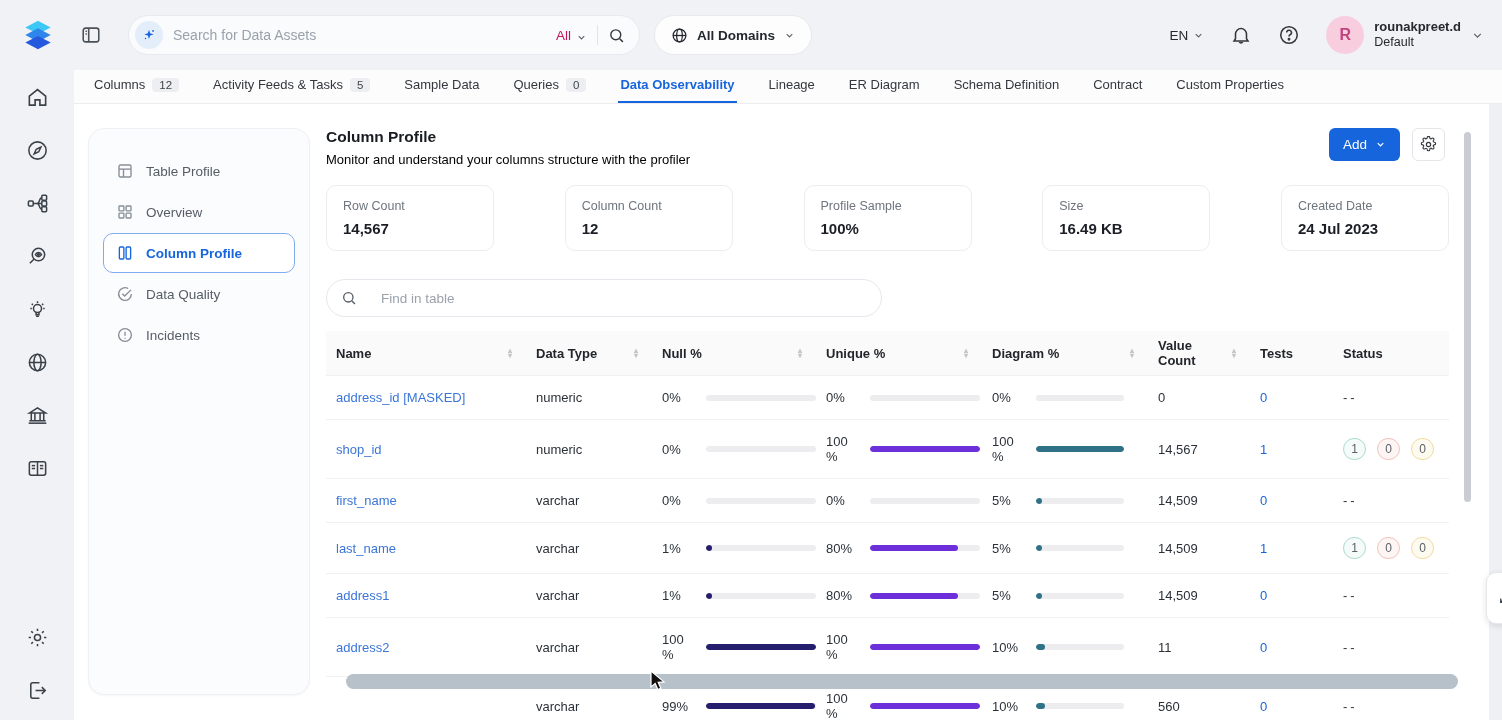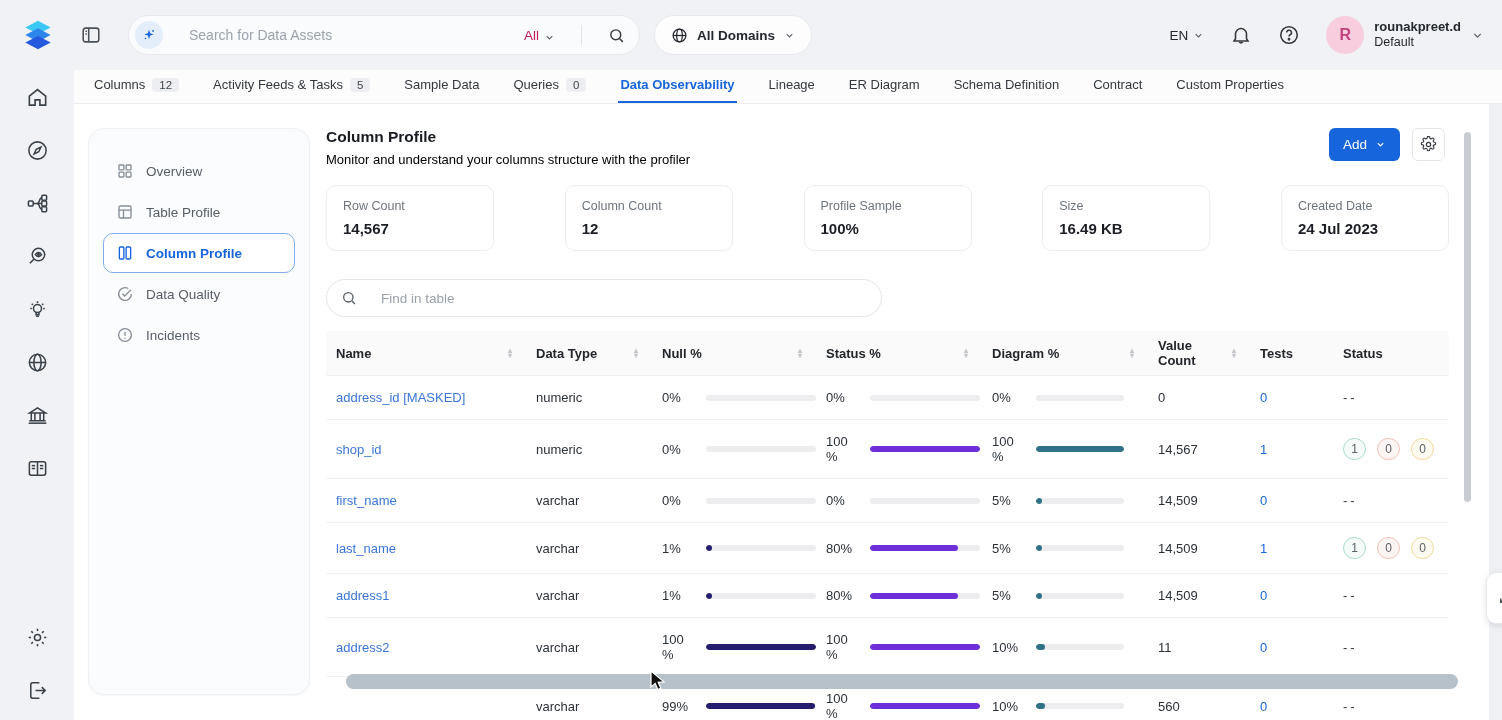--- a/index.html
+++ b/index.html
@@ -5,21 +5,21 @@
   * { margin:0; padding:0; box-sizing:border-box; }
   html,body { width:1502px; height:720px; overflow:hidden; background:#eef0f3;
     font-family:"Liberation Sans", sans-serif; color:#24292f; }
   .page { position:relative; width:1502px; height:720px; }
 
   
   .topbar { height:70px; background:#f1f2f5; display:flex; align-items:center; padding:0 18px; gap:14px; }
   .logo { width:40px; height:40px; display:flex; align-items:center; justify-content:center; }
   .panel-toggle { width:22px; height:22px; color:#4b5158; cursor:pointer; margin-left:8px; }
   .search-pill { width:512px; height:40px; background:#fafbfc; border:1px solid #e7e9ee; border-radius:20px;
-    display:flex; align-items:center; padding:0 14px 0 6px; gap:26px; margin-left:12px; }
+    display:flex; align-items:center; padding:0 14px 0 6px; gap:10px; margin-left:12px; }
   .sparkle-circle { width:28px; height:28px; border-radius:50%; background:#e4eefb; display:flex; align-items:center; justify-content:center; }
   .search-placeholder { color:#9aa2ac; font-size:14px; flex:1; }
   .scope { display:flex; align-items:flex-end; gap:5px; font-size:13.5px; color:#be185d; cursor:pointer; }
   .vdiv { width:1px; height:20px; background:#e2e4e8; }
   .domains-pill { height:40px; background:#fdfdfe; border:1px solid #e7e9ee; border-radius:20px;
     display:flex; align-items:center; gap:9px; padding:0 16px; font-size:13.5px; font-weight:bold; color:#24292f; cursor:pointer; }
   .topbar-right { margin-left:auto; display:flex; align-items:center; gap:26px; }
   .lang { display:flex; align-items:center; gap:5px; font-size:13.5px; color:#24292f; cursor:pointer; }
   .icon-btn { width:22px; height:22px; color:#33383e; cursor:pointer; }
   .user-chip { display:flex; align-items:center; gap:10px; cursor:pointer; }
@@ -301,35 +301,35 @@
           <span class="tab-label">Custom Properties</span>
 
         </div>
       </div>
 
       <div class="content">
 
         <div class="side-card" id="side-card">
           <div class="side-item">
             <span class="s-icon"><svg viewBox="0 0 24 24" width="18" height="18" fill="none" stroke="currentColor" stroke-width="1.8">
+                  <rect x="4" y="4" width="16" height="16" rx="2"></rect>
+                  <line x1="4" y1="9.5" x2="20" y2="9.5"></line>
+                  <line x1="10" y1="9.5" x2="10" y2="20"></line>
+                </svg></span>
+            <span class="s-label">Table Profile</span>
+          </div>
+
+          <div class="side-item">
+            <span class="s-icon"><svg viewBox="0 0 24 24" width="18" height="18" fill="none" stroke="currentColor" stroke-width="1.8">
                   <rect x="4" y="4" width="6.5" height="6.5" rx="1"></rect>
                   <rect x="13.5" y="4" width="6.5" height="6.5" rx="1"></rect>
                   <rect x="4" y="13.5" width="6.5" height="6.5" rx="1"></rect>
                   <rect x="13.5" y="13.5" width="6.5" height="6.5" rx="1"></rect>
                 </svg></span>
             <span class="s-label">Overview</span>
-          </div>
-
-          <div class="side-item">
-            <span class="s-icon"><svg viewBox="0 0 24 24" width="18" height="18" fill="none" stroke="currentColor" stroke-width="1.8">
-                  <rect x="4" y="4" width="16" height="16" rx="2"></rect>
-                  <line x1="4" y1="9.5" x2="20" y2="9.5"></line>
-                  <line x1="10" y1="9.5" x2="10" y2="20"></line>
-                </svg></span>
-            <span class="s-label">Table Profile</span>
           </div>
 
           <div class="side-item active">
             <span class="s-icon"><svg viewBox="0 0 24 24" width="18" height="18" fill="none" stroke="currentColor" stroke-width="1.8">
                   <rect x="4.5" y="4" width="6" height="16" rx="1.2"></rect>
                   <rect x="13.5" y="4" width="6" height="16" rx="1.2"></rect>
                 </svg></span>
             <span class="s-label">Column Profile</span>
           </div>
 
@@ -443,21 +443,21 @@
                     <div class="th-inner">
                       <span>Null %</span>
                       <span class="sorter">
                         <span>▴</span>
                         <span>▾</span>
                       </span>
                     </div>
                   </th>
                   <th>
                     <div class="th-inner">
-                      <span>Status %</span>
+                      <span>Unique %</span>
                       <span class="sorter">
                         <span>▴</span>
                         <span>▾</span>
                       </span>
                     </div>
                   </th>
                   <th>
                     <div class="th-inner">
                       <span>Diagram %</span>
                       <span class="sorter">

